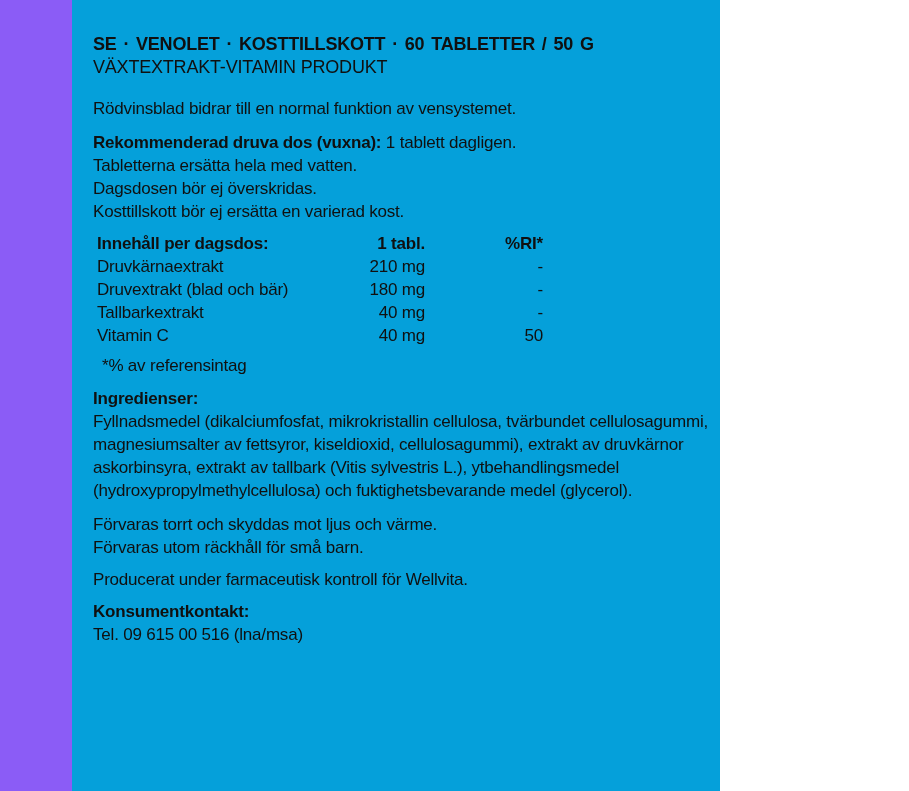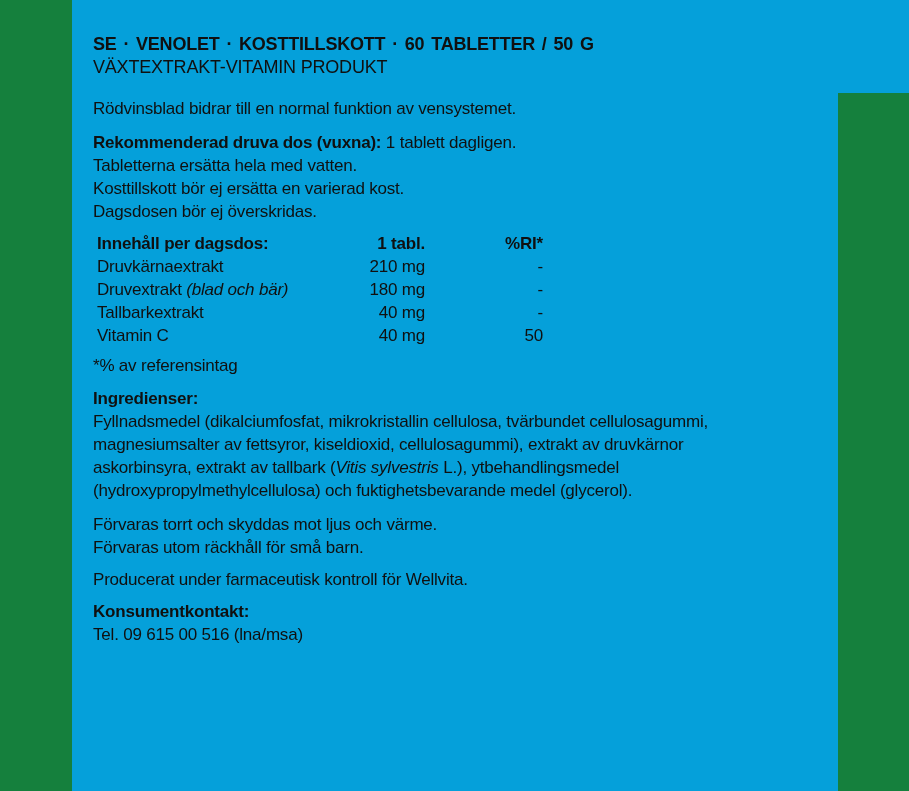--- a/index.html
+++ b/index.html
@@ -4,35 +4,35 @@
 <style>
   :root{
     --panel:#05A0DA;
     --ink:#101010;
   }
   html,body{margin:0;padding:0;}
   body{
     width:909px;height:791px;background:#ffffff;
     font-family:"Liberation Sans","DejaVu Sans",sans-serif;
   }
-  .page{position:relative;width:909px;height:791px;background:#15803d;overflow:hidden;}
+  .page{position:relative;width:720px;height:791px;background:#8b5cf6;overflow:hidden;}
   .panel{position:absolute;left:72px;top:0;width:766px;height:791px;background:var(--panel);}
   .flap{position:absolute;left:838px;top:0;width:71px;height:93px;background:var(--panel);}
   .content{
     position:absolute;left:93px;top:0;width:732px;padding-top:33px;
     color:var(--ink);font-size:17px;line-height:23px;letter-spacing:-0.2px;
   }
   .b{font-weight:bold;}
-  .i{font-style:italic;}
+  .i{}
   .title-line{font-size:18px;font-weight:bold;word-spacing:2px;}
   .subtitle-line{font-size:18px;}
   .sec-claim{margin-top:18px;}
   .sec-dosage{margin-top:11px;}
   .sec-table{margin-top:9px;}
-  .sec-footnote{margin-top:7px;}
+  .sec-footnote{margin-top:7px;margin-left:9px;}
   .sec-ingredients{margin-top:10px;}
   .sec-storage{margin-top:11px;}
   .sec-produced{margin-top:9px;}
   .sec-contact{margin-top:9px;}
   .trow{position:relative;height:23px;}
   .tname{position:absolute;left:4px;top:0;white-space:nowrap;}
   .tamount{position:absolute;left:0;top:0;width:332px;text-align:right;white-space:nowrap;}
   .tri{position:absolute;left:0;top:0;width:450px;text-align:right;white-space:nowrap;}
   .line{white-space:nowrap;}
 </style>
@@ -48,22 +48,22 @@
     <div>
       <div class="title-line">SE · VENOLET · KOSTTILLSKOTT · 60 TABLETTER / 50 G</div>
       <div class="subtitle-line">VÄXTEXTRAKT-VITAMIN PRODUKT</div>
     </div>
 
     <div class="sec-claim">Rödvinsblad bidrar till en normal funktion av vensystemet.</div>
 
     <div class="sec-dosage">
         <div class="line"><span class="b">Rekommenderad druva dos (vuxna):</span><span class=""> 1 tablett dagligen.</span></div>
         <div class="line"><span class="">Tabletterna ersätta hela med vatten.</span></div>
+        <div class="line"><span class="">Dagsdosen bör ej överskridas.</span></div>
         <div class="line"><span class="">Kosttillskott bör ej ersätta en varierad kost.</span></div>
-        <div class="line"><span class="">Dagsdosen bör ej överskridas.</span></div>
       </div>
 
     <div class="sec-table">
       <div class="trow">
         <div class="tname b">Innehåll per dagsdos:</div>
         <div class="tamount b">1 tabl.</div>
         <div class="tri b">%RI*</div>
       </div>
       <div>
           <div class="trow">

